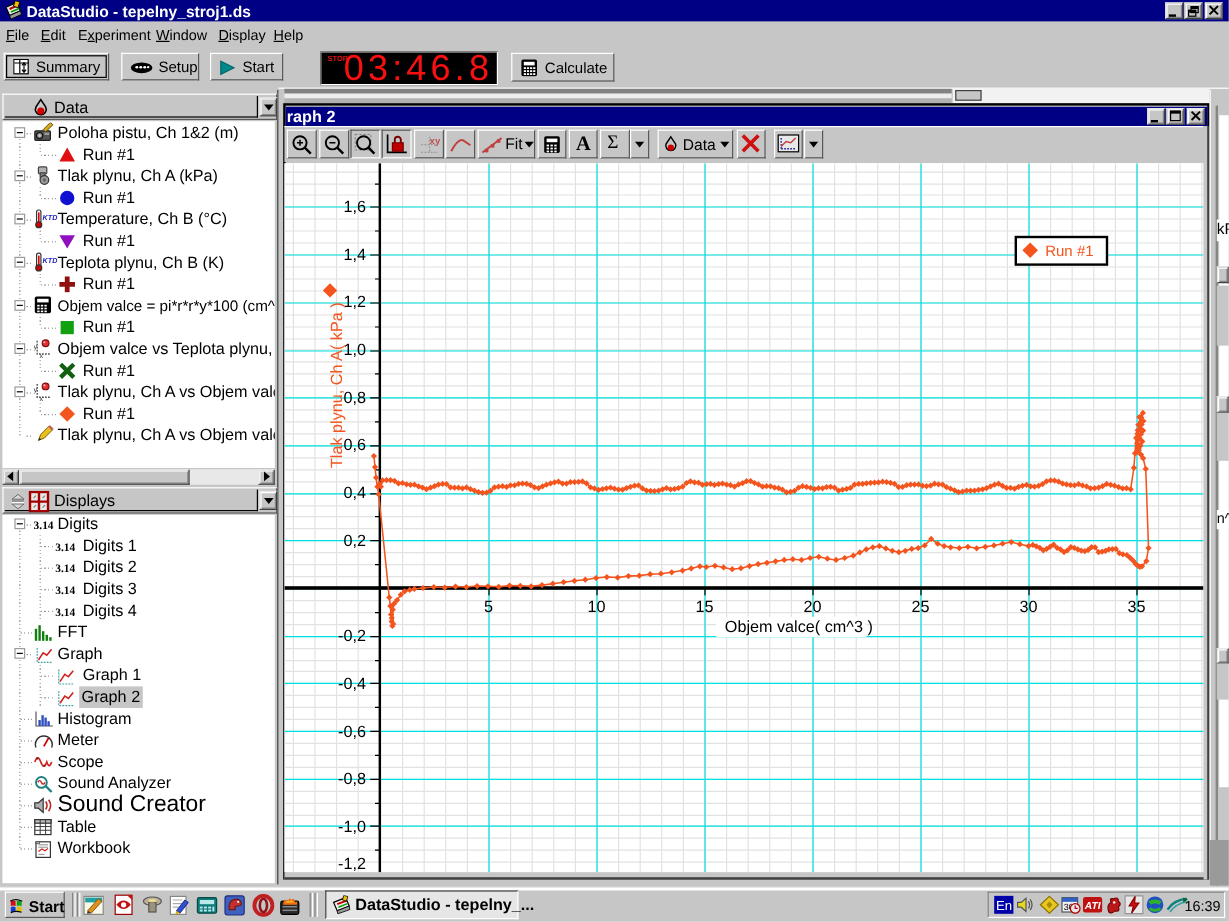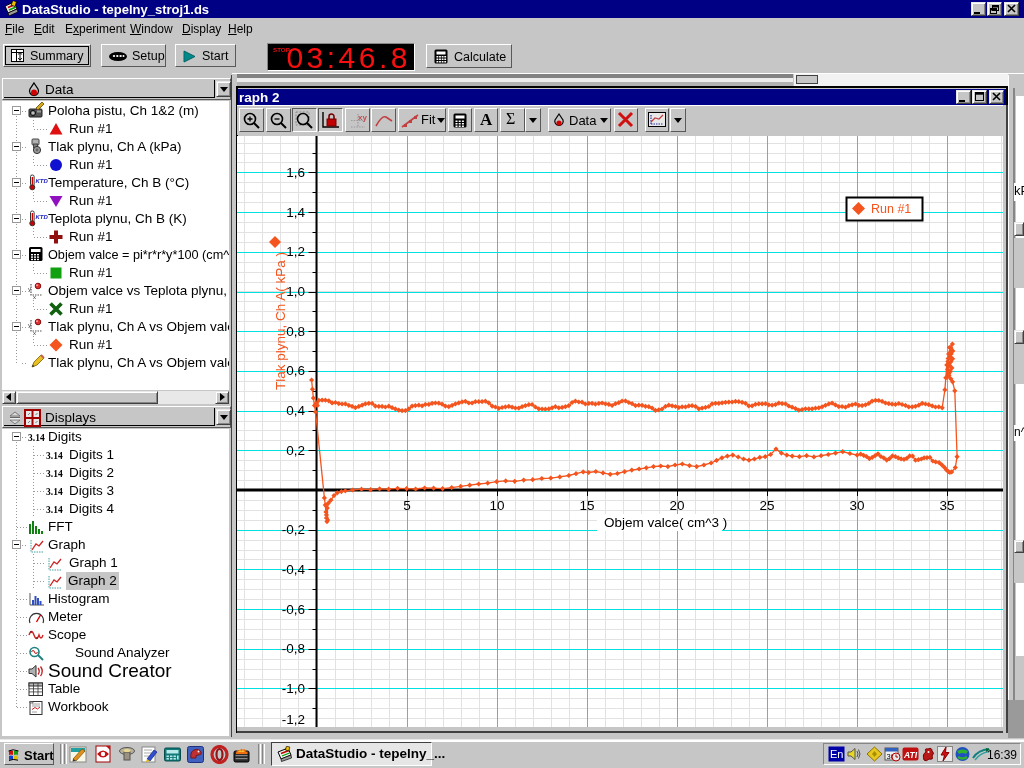--- a/index.html
+++ b/index.html
@@ -660,21 +660,21 @@
     </div>
     <div class="row" style="left:46px;top:197px;font-size:13.5px;">Scope</div>
     <div class="abs" style="left:15px;top:224px;width:11px;height:1px;background-image:repeating-linear-gradient(90deg,#9a9a9a 0 1px,transparent 1px 3px);"></div>
     <div class="abs" style="left:26px;top:217px;">
       <svg width="18" height="16">
         <circle cx="6.5" cy="6" r="4.5" fill="#fff" stroke="#208080" stroke-width="1.6"></circle>
         <line x1="10" y1="9" x2="15" y2="14" stroke="#208080" stroke-width="2"></line>
         <path d="M3.5 6 Q5 3 6.5 6 T9.5 6" stroke="#c02020" fill="none" stroke-width="1.1"></path>
       </svg>
     </div>
-    <div class="row" style="left:46px;top:215px;font-size:13.5px;margin-left:27px;">Sound Analyzer</div>
+    <div class="row" style="left:46px;top:215px;font-size:13.5px;">Sound Analyzer</div>
     <div class="abs" style="left:15px;top:242px;width:11px;height:1px;background-image:repeating-linear-gradient(90deg,#9a9a9a 0 1px,transparent 1px 3px);"></div>
     <div class="abs" style="left:26px;top:235px;">
       <svg width="18" height="15">
         <polygon points="1,5 4,5 8,1.5 8,13 4,9.5 1,9.5" fill="#b0b0b0" stroke="#333"></polygon>
         <path d="M10 4 Q12.5 7.2 10 10.5" stroke="#c02020" fill="none" stroke-width="1.3"></path>
         <path d="M12.5 2.5 Q16 7.2 12.5 12" stroke="#c02020" fill="none" stroke-width="1.3"></path>
       </svg>
     </div>
     <div class="row" style="left:46px;top:233px;font-size:19px;">Sound Creator</div>
     <div class="abs" style="left:15px;top:260px;width:11px;height:1px;background-image:repeating-linear-gradient(90deg,#9a9a9a 0 1px,transparent 1px 3px);"></div>

